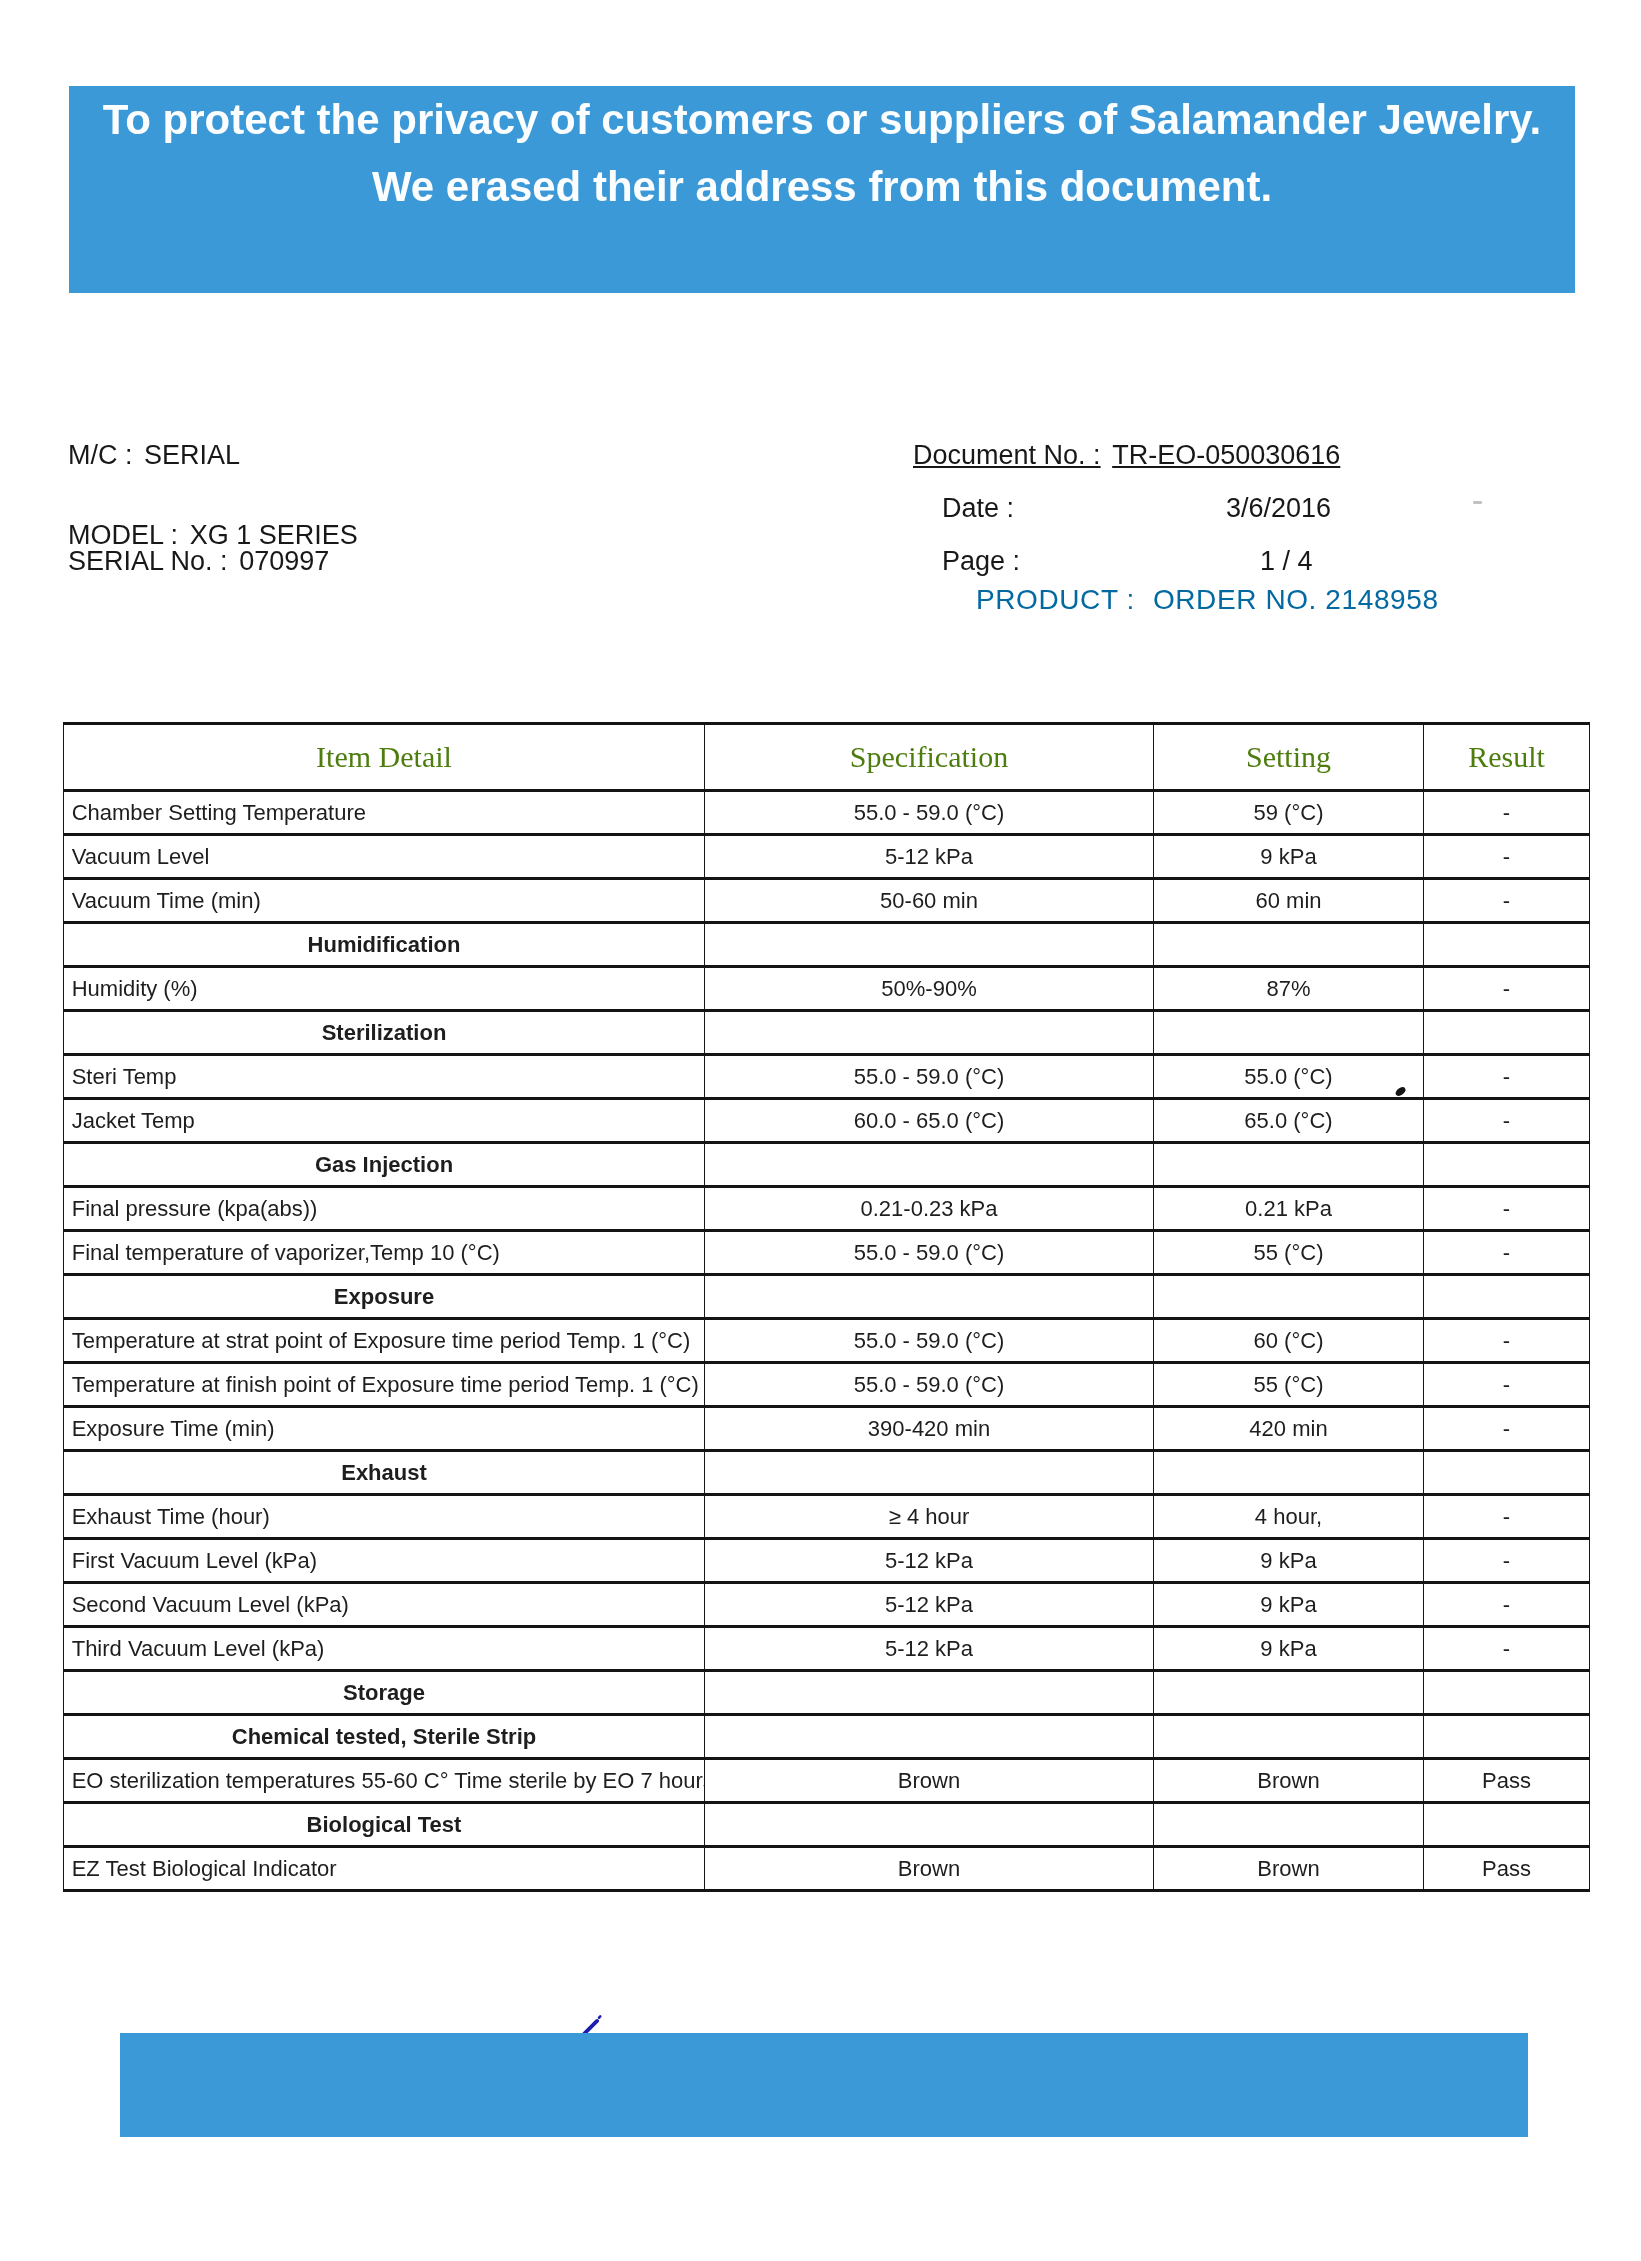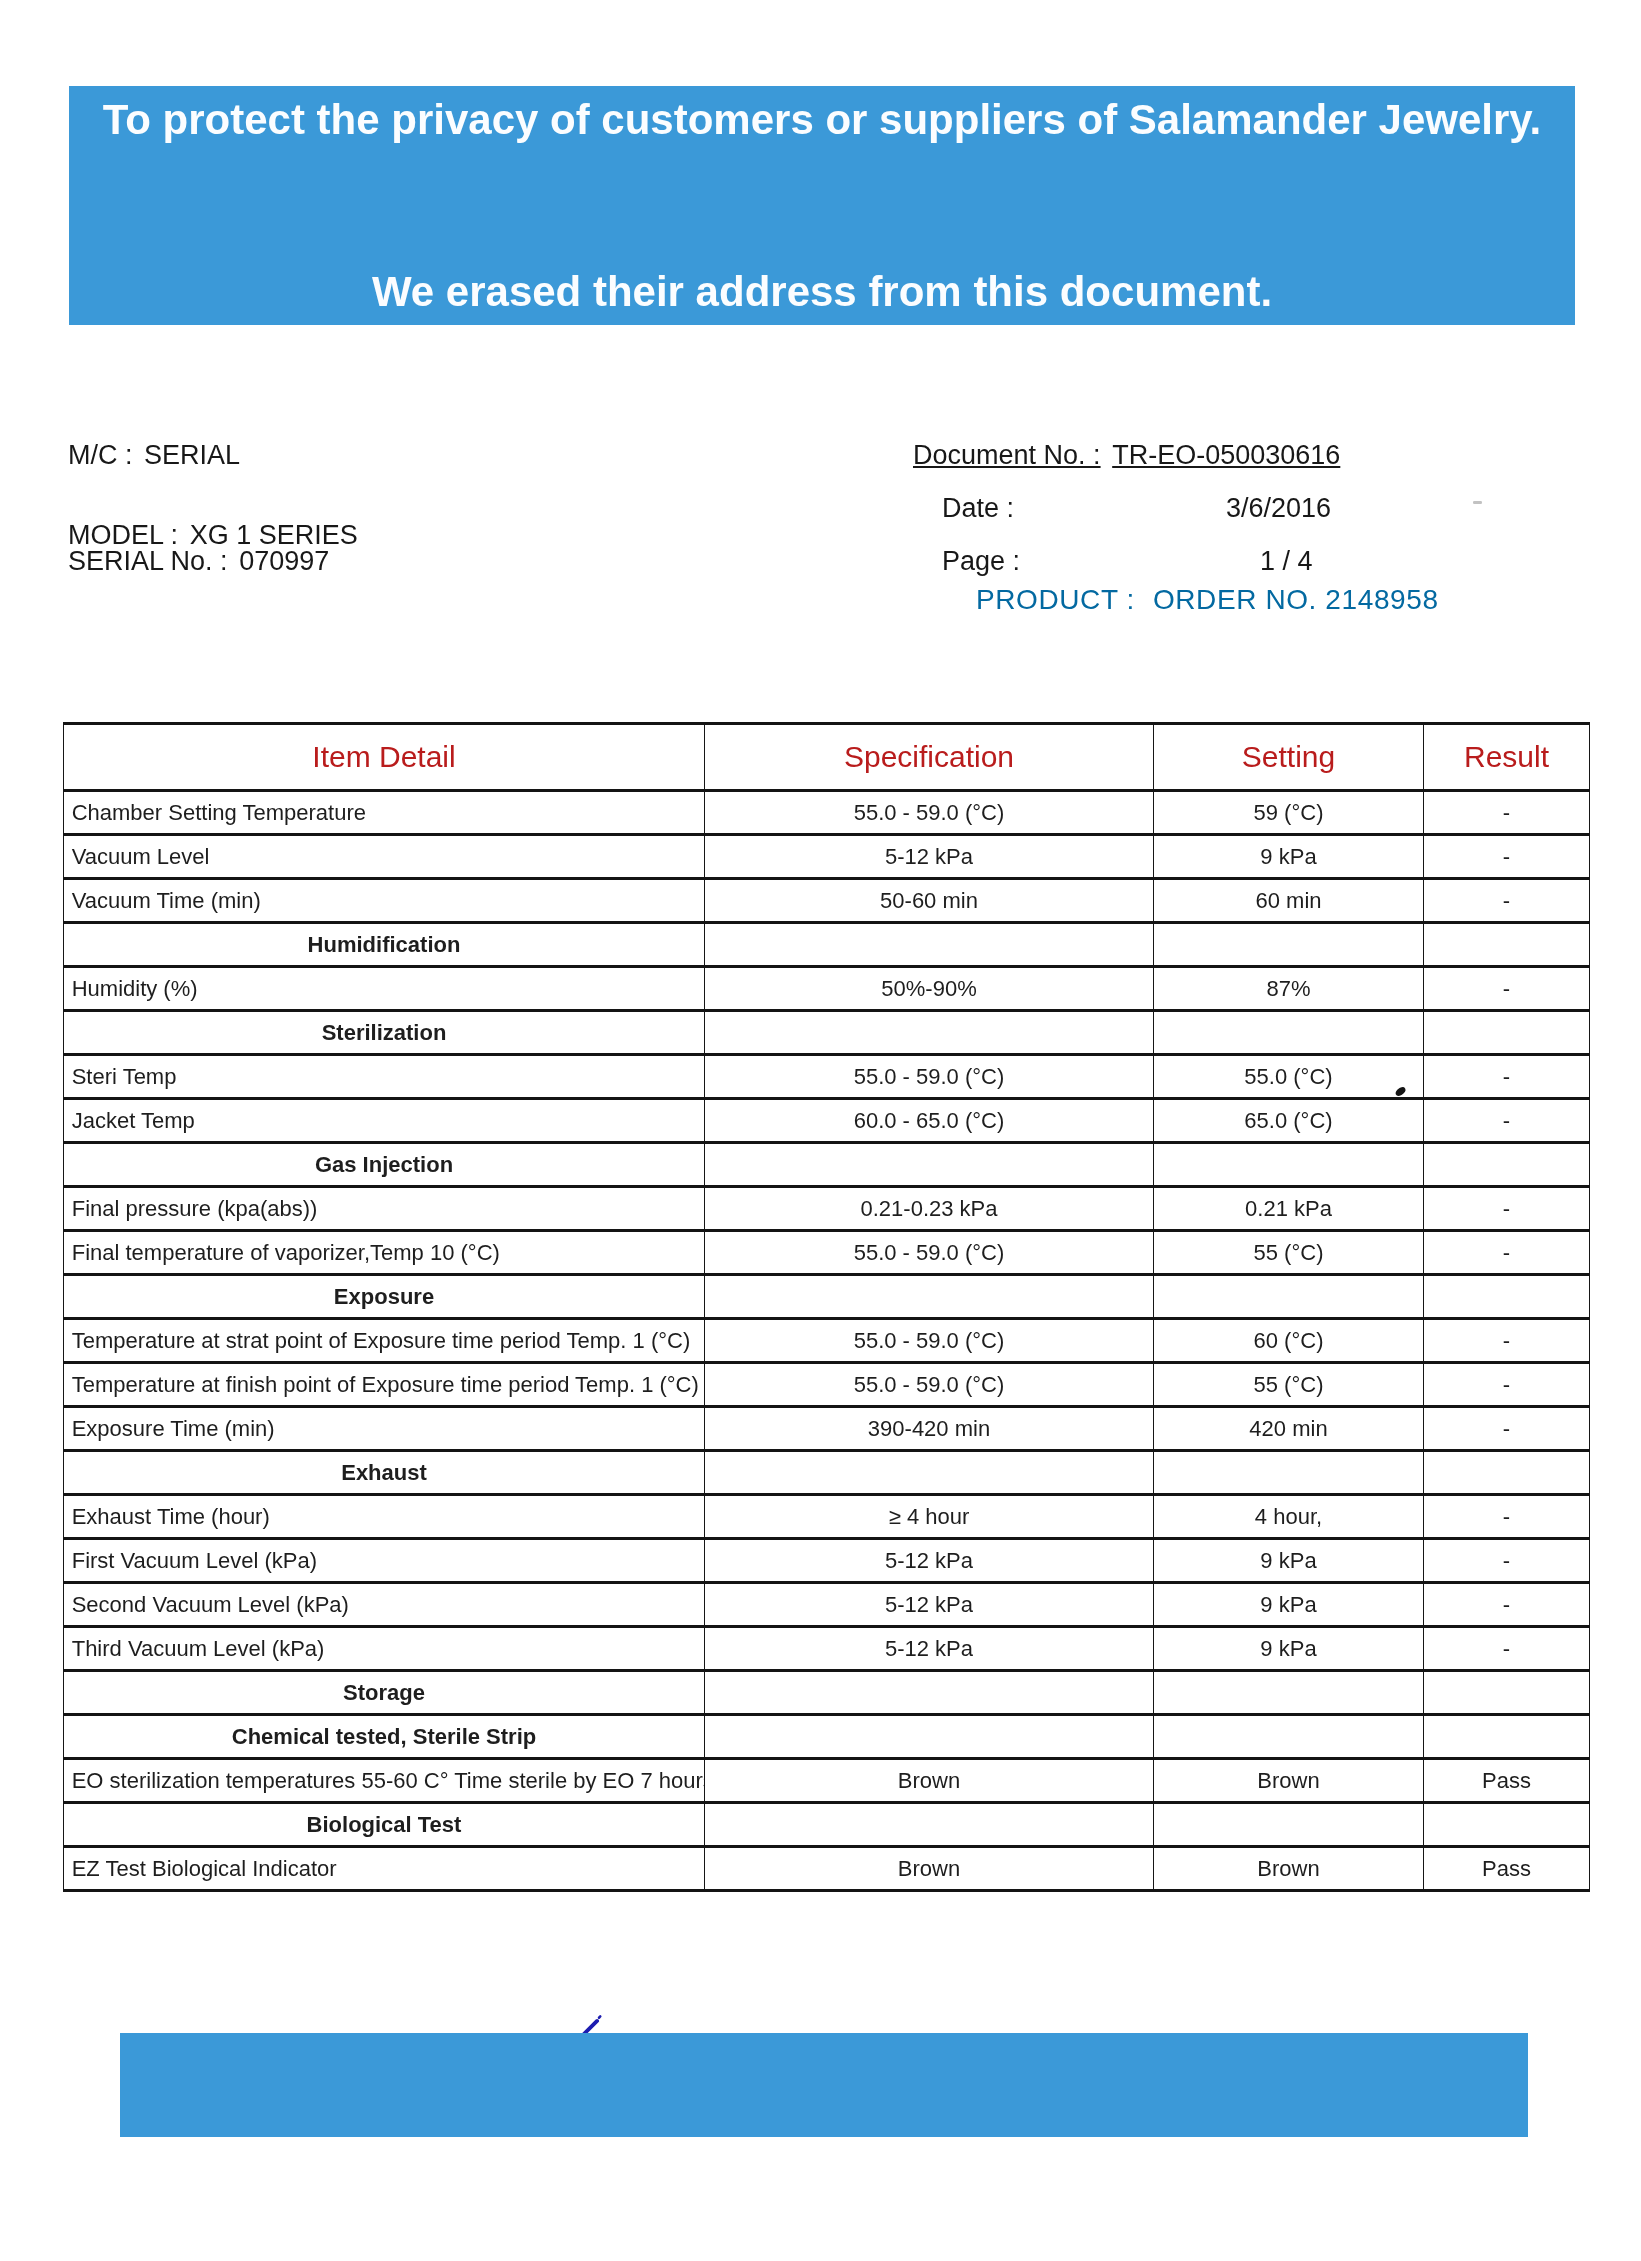--- a/index.html
+++ b/index.html
@@ -13,26 +13,26 @@
     width:1641px;
     height:2261px;
     background:#ffffff;
     overflow:hidden;
   }
 
   
   .banner {
     position:absolute;
     left:69px; top:86px;
-    width:1506px; height:239px;
+    width:1506px; height:207px;
     background:#3B99D8;
     color:#fbfdff;
     display:flex;
     flex-direction:column;
-    justify-content:space-between;
+    justify-content:flex-start;
     align-items:center;
     text-align:center;
     font-size:42px;
     font-weight:700;
     letter-spacing:0px;
     line-height:67px;
   }
 
   
   .meta {
@@ -78,21 +78,22 @@
     border-bottom:3.9px solid #141414;
     background:#ffffff;
     overflow:hidden;
     white-space:nowrap;
   }
   table.spec th {
     height:67px;
     font-size:30px;
     font-weight:400;
     text-align:center;
-    color:#b91c1c;
+    color:#4d7c0f;
+    font-family:Liberation Serif, serif;
   }
   table.spec td {
     height:44px;
     font-size:22px;
     color:#1e1e1e;
   }
   td.item   { text-align:left; padding-left:7.7px; }
   td.center { text-align:center; }
   td.section {
     text-align:center;

